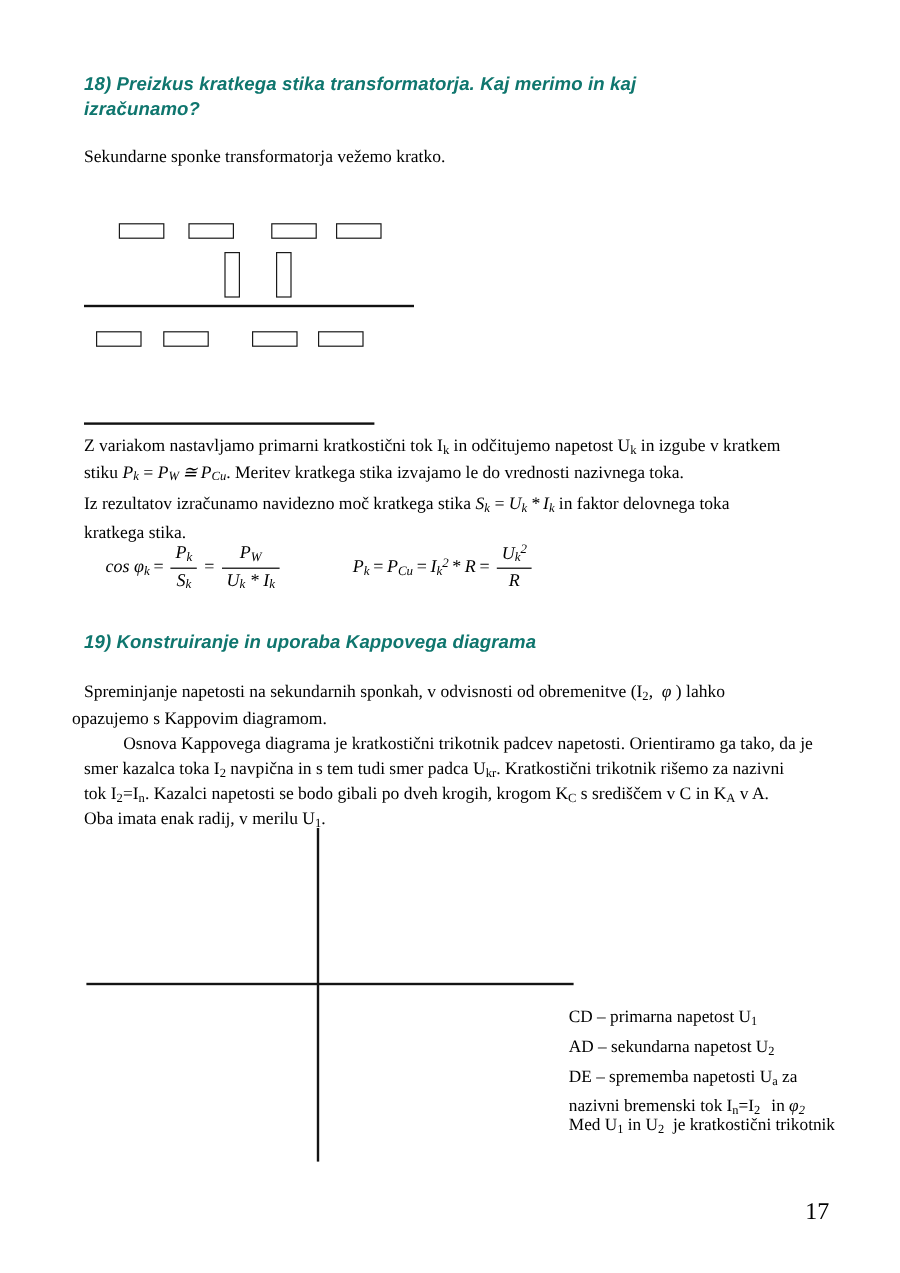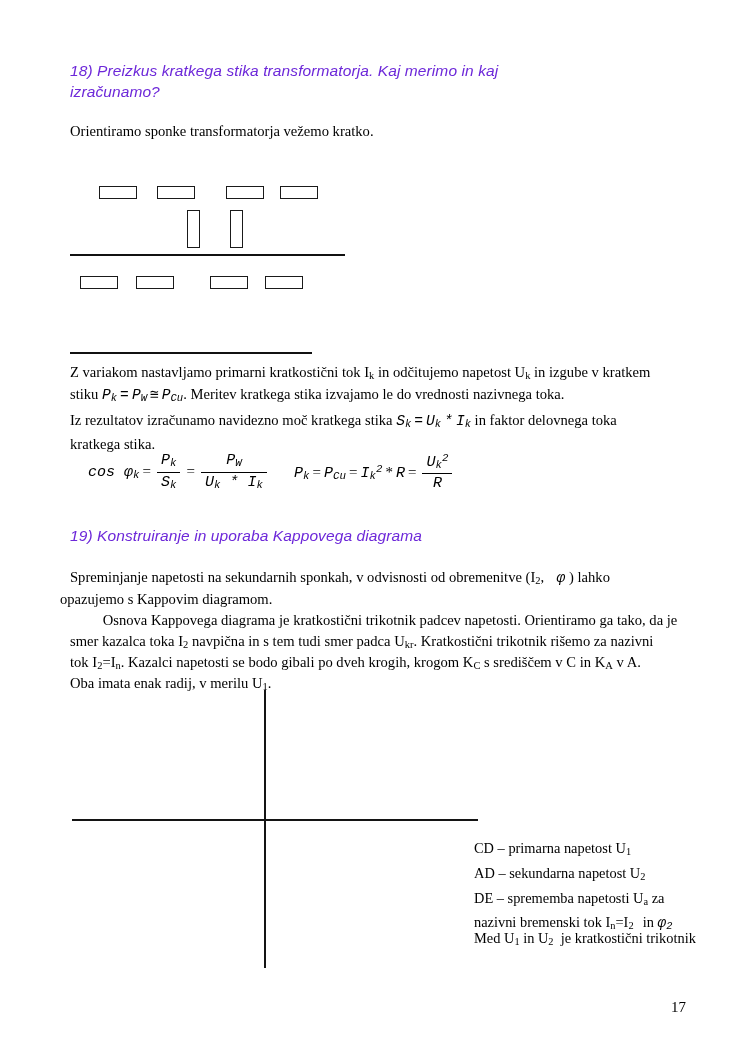--- a/index.html
+++ b/index.html
@@ -14,26 +14,26 @@
   .page {
     position: relative;
     width: 750px;
     height: 1061px;
     background: #ffffff;
     overflow: hidden;
   }
   .heading {
     position: absolute;
     font-family: "Liberation Sans", sans-serif;
-    font-weight: normal;
+    font-weight: bold;
     font-style: italic;
     font-size: 15.5px;
     line-height: 21px;
     letter-spacing: 0.1px;
-    color: #6d28d9;
+    color: #0f766e;
   }
   .para {
     position: absolute;
     font-family: "Liberation Serif", serif;
     font-size: 14.6px;
     line-height: 21.5px;
     color: #000;
     text-align: left;
   }
   .rule {
@@ -60,31 +60,31 @@
   .legend {
     position: absolute;
     font-family: "Liberation Serif", serif;
     font-size: 14.4px;
     line-height: 20.5px;
     white-space: nowrap;
   }
   .pageno {
     position: absolute;
     font-family: "Liberation Serif", serif;
-    font-size: 15px;
+    font-size: 20px;
   }
   sub {
     font-size: 0.72em;
     vertical-align: -0.22em;
   }
   sup {
     font-size: 0.72em;
     vertical-align: 0.42em;
   }
-  .mi { font-style: italic; font-family: Liberation Mono, monospace; }
+  .mi { font-style: italic; font-family: Liberation Serif, serif; }
   .mathline {
     position: absolute;
     font-family: "Liberation Serif", serif;
     font-size: 15px;
     white-space: nowrap;
     margin-left: 14px;
   }
   .frac {
     display: inline-block;
     vertical-align: middle;
@@ -107,21 +107,21 @@
 </head>
 <body>
 
 <div class="page">
 
   <div class="heading" style="left:70px; top:60px; width:600px;">
     <span>18)  Preizkus kratkega stika  transformatorja. Kaj merimo in kaj</span><br>
     <span>izračunamo?</span>
   </div>
 
-  <div class="para" style="left:70px; top:121px; width:600px;">Orientiramo sponke transformatorja vežemo kratko.</div>
+  <div class="para" style="left:70px; top:121px; width:600px;">Sekundarne sponke transformatorja vežemo kratko.</div>
 
   <div>
     <div class="rect" style="left:99px; top:186px; width:38px; height:13px;"></div>
     <div class="rect" style="left:157px; top:186px; width:38px; height:13px;"></div>
     <div class="rect" style="left:226px; top:186px; width:38px; height:13px;"></div>
     <div class="rect" style="left:280px; top:186px; width:38px; height:13px;"></div>
 
     <div class="rect" style="left:187px; top:210px; width:13px; height:38px;"></div>
     <div class="rect" style="left:230px; top:210px; width:13px; height:38px;"></div>
 

